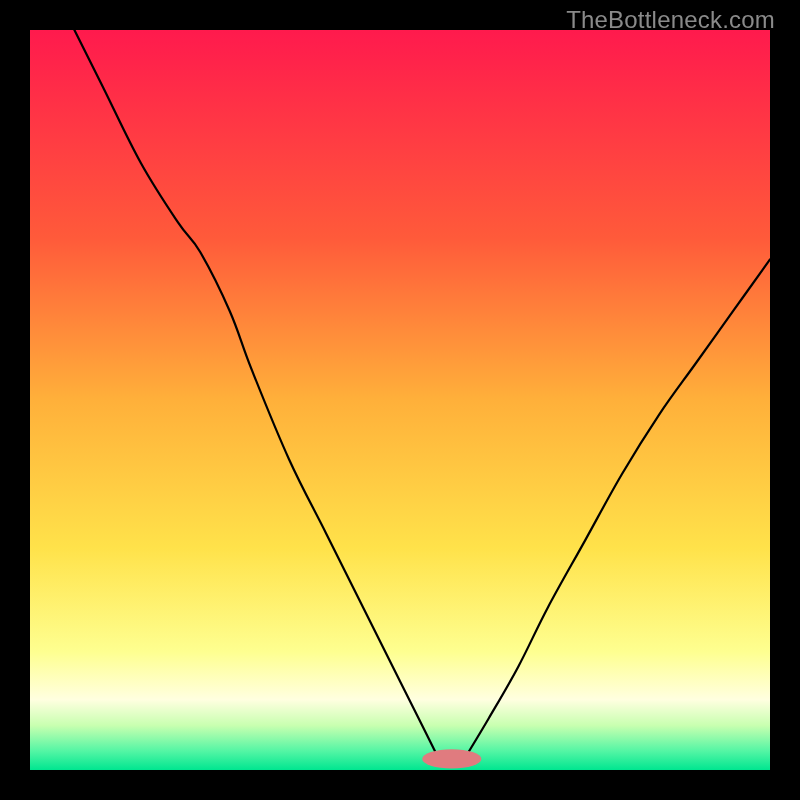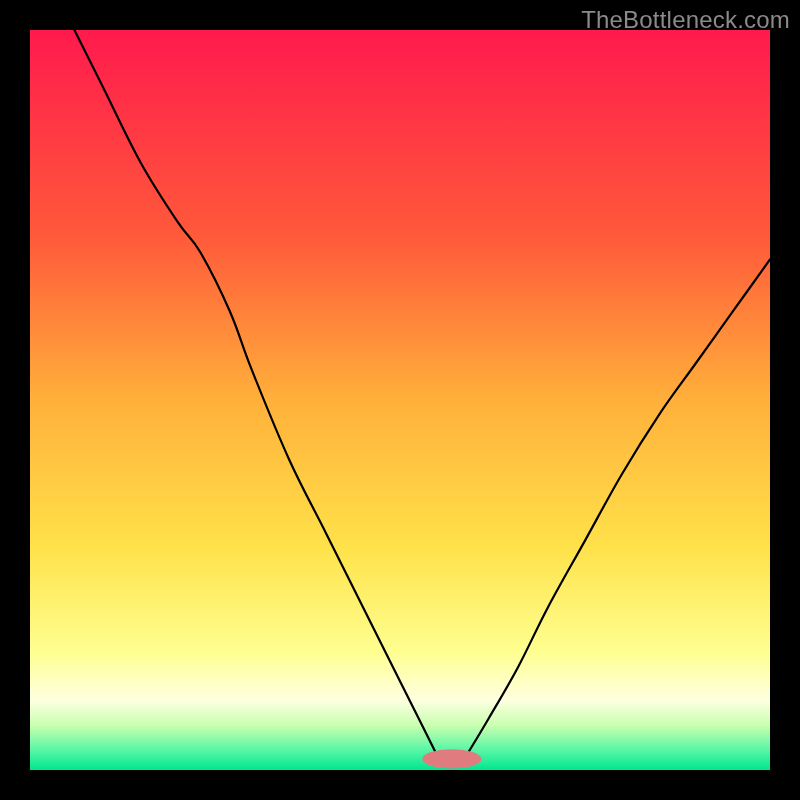--- a/index.html
+++ b/index.html
@@ -12,21 +12,21 @@
   }
   .frame {
     position: relative;
     width: 800px;
     height: 800px;
     background: #000;
   }
   .watermark {
     position: absolute;
     top: 6px;
-    right: 10px;
+    right: 25px;
     font-family: Arial, Helvetica, sans-serif;
     font-size: 24px;
     color: #8a8a8a;
     letter-spacing: 0.2px;
     pointer-events: none;
   }
   .plot-area {
     position: absolute;
     left: 30px;
     top: 30px;

